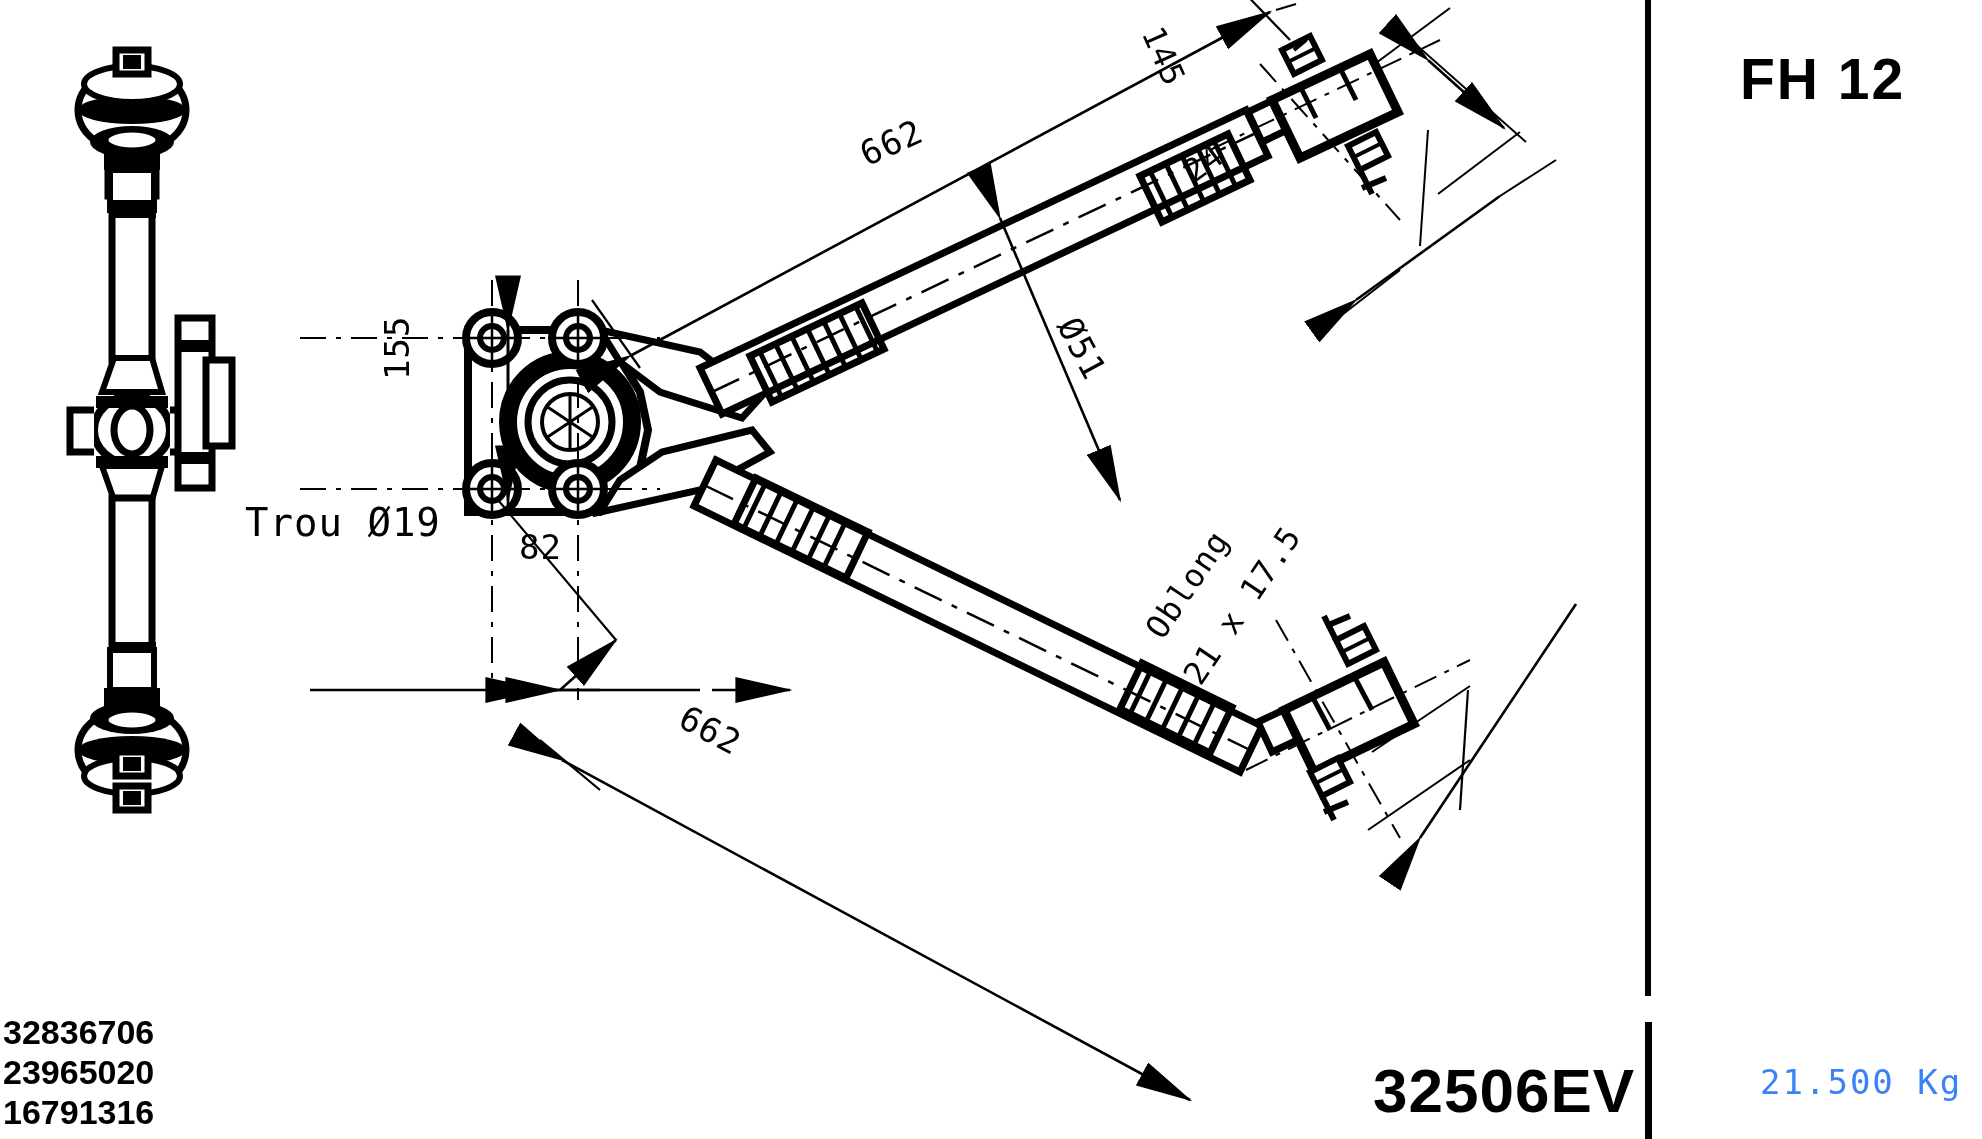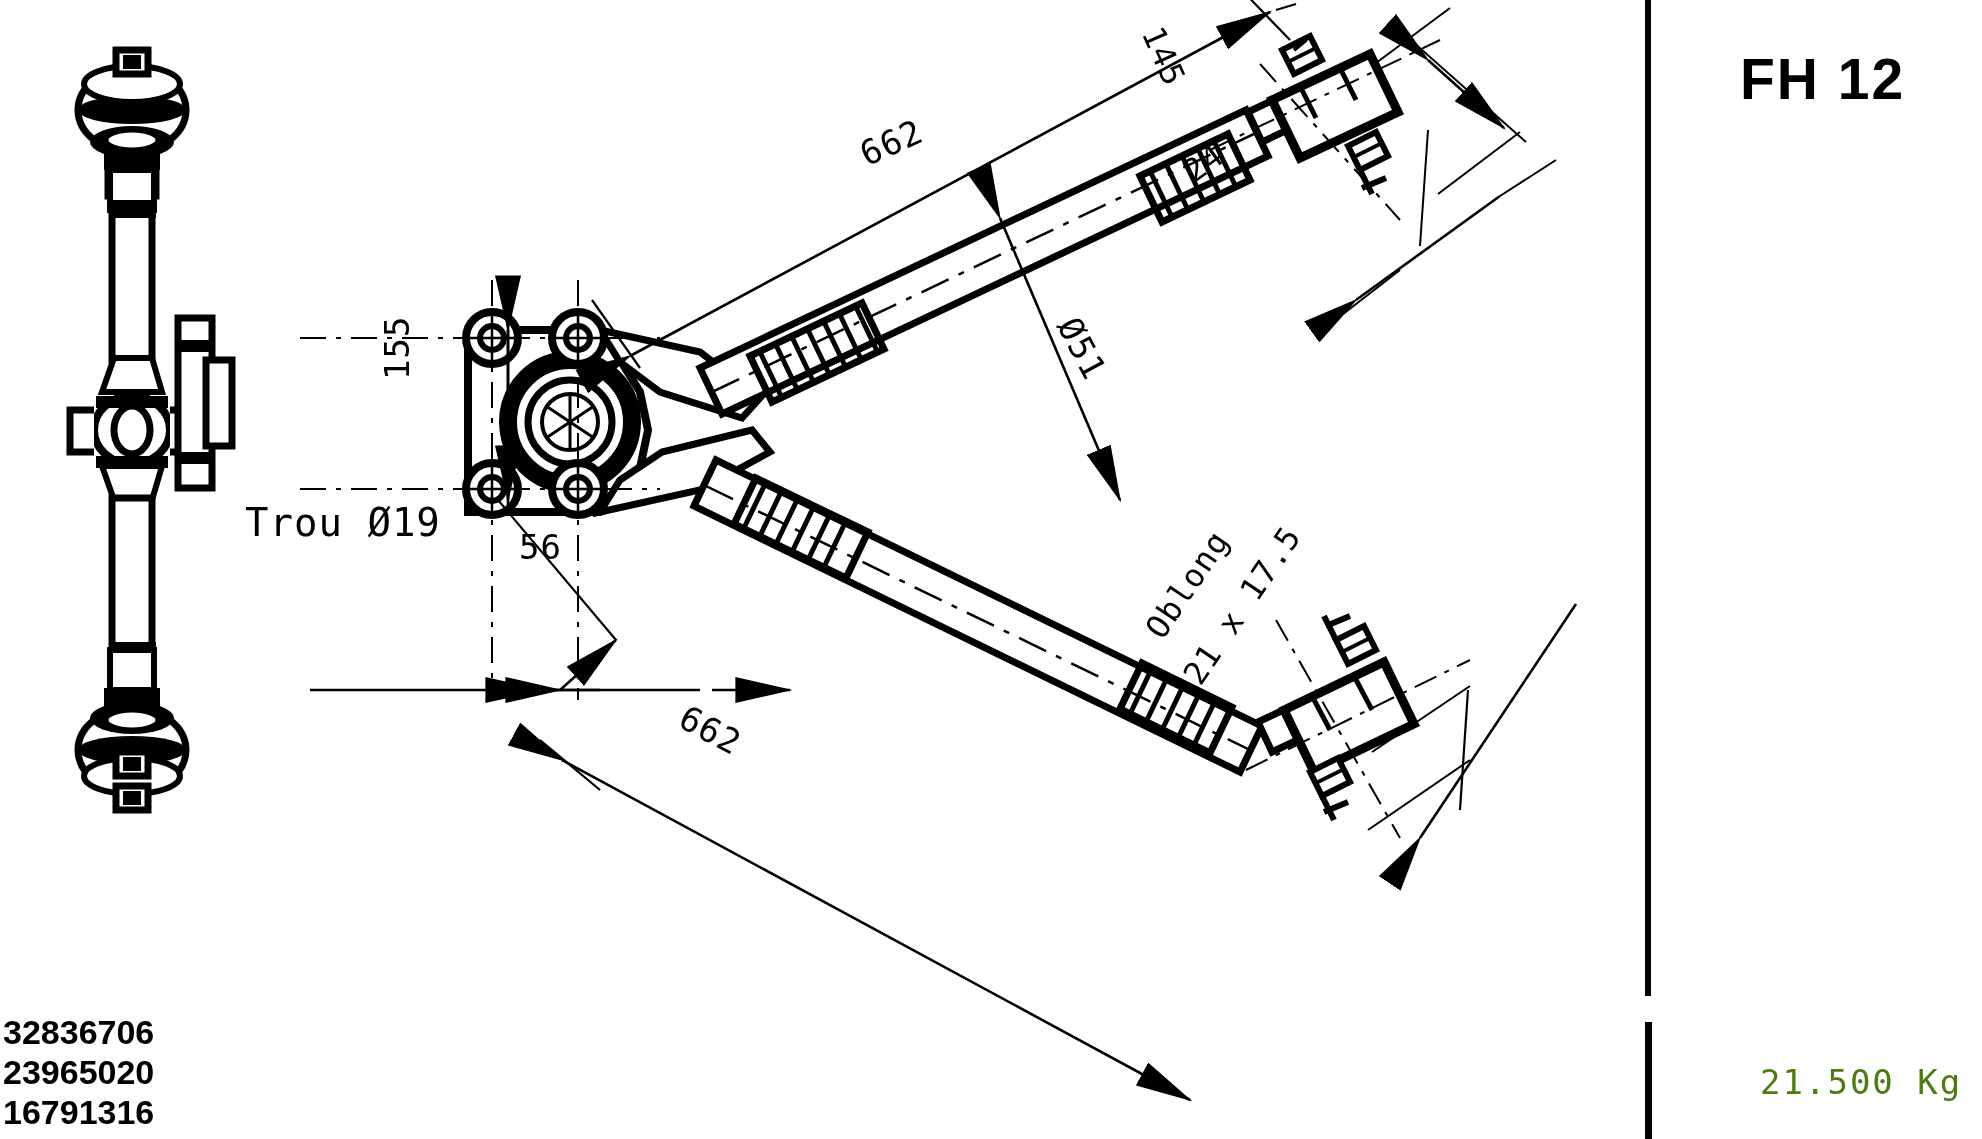--- a/index.html
+++ b/index.html
@@ -16,21 +16,21 @@
   .model-line{position:absolute;font-family:"Liberation Sans",sans-serif;
               font-weight:bold;font-size:57px;letter-spacing:2px;color:#000;white-space:nowrap;}
 
   .partnum{position:absolute;font-family:"Liberation Sans",sans-serif;
            font-weight:bold;font-size:34px;letter-spacing:0px;color:#000;white-space:nowrap;}
 
   .refcode{position:absolute;font-family:"Liberation Sans",sans-serif;
            font-weight:bold;font-size:62px;letter-spacing:1px;color:#000;white-space:nowrap;}
 
   .weight{position:absolute;font-family:"DejaVu Sans Mono",monospace;
-          font-size:34px;letter-spacing:2px;color:#4d7c0f;white-space:nowrap;}
+          font-size:34px;letter-spacing:2px;color:#3b82f6;white-space:nowrap;}
 </style>
 </head>
 <body>
 
 <div class="canvas">
 
   <svg class="draw" viewBox="0 0 1982 1139">
     <defs>
       <marker id="ah" markerWidth="22" markerHeight="10" refX="21" refY="5" orient="auto">
         <path d="M0,0 L22,5 L0,10 z" fill="#000"></path>
@@ -272,21 +272,21 @@
       </g>
     </g>
   </svg>
 
   <div class="dim-label" style="left:855px;top:140px;transform:rotate(-24deg);transform-origin:left top;font-size:34px;">662</div>
 
   <div class="dim-label" style="left:690px;top:700px;transform:rotate(28deg);transform-origin:left top;font-size:34px;">662</div>
 
   <div class="dim-label" style="left:380px;top:380px;transform:rotate(-90deg);transform-origin:left top;font-size:34px;">155</div>
 
-  <div class="dim-label" style="left:519px;top:530px;font-size:34px;">56</div>
+  <div class="dim-label" style="left:519px;top:530px;font-size:34px;">82</div>
 
   <div class="dim-label" style="left:1082px;top:312px;transform:rotate(62deg);transform-origin:left top;font-size:34px;">Ø51</div>
 
   <div class="dim-label" style="left:1166px;top:22px;transform:rotate(66deg);transform-origin:left top;font-size:32px;">145</div>
 
   <div class="dim-label" style="left:1178px;top:162px;transform:rotate(-36deg);transform-origin:left top;font-size:32px;">24</div>
 
   <div class="dim-label" style="left:245px;top:503px;font-size:39px;">Trou Ø19</div>
 
   <div class="dim-label" style="left:1140px;top:626px;transform:rotate(-56deg);transform-origin:left top;font-size:32px;">Oblong</div>
@@ -301,14 +301,15 @@
 
 
   <div class="weight" style="left:1760px;top:1062px;">21.500 Kg</div>
 
   <div class="partnum" style="left:3px;top:1013px;">32836706</div>
 
   <div class="partnum" style="left:3px;top:1053px;">23965020</div>
 
   <div class="partnum" style="left:3px;top:1093px;">16791316</div>
 
+  <div class="refcode" style="left:1373px;top:1055px;">32506EV</div>
 
 </div>
 
 </body></html>

